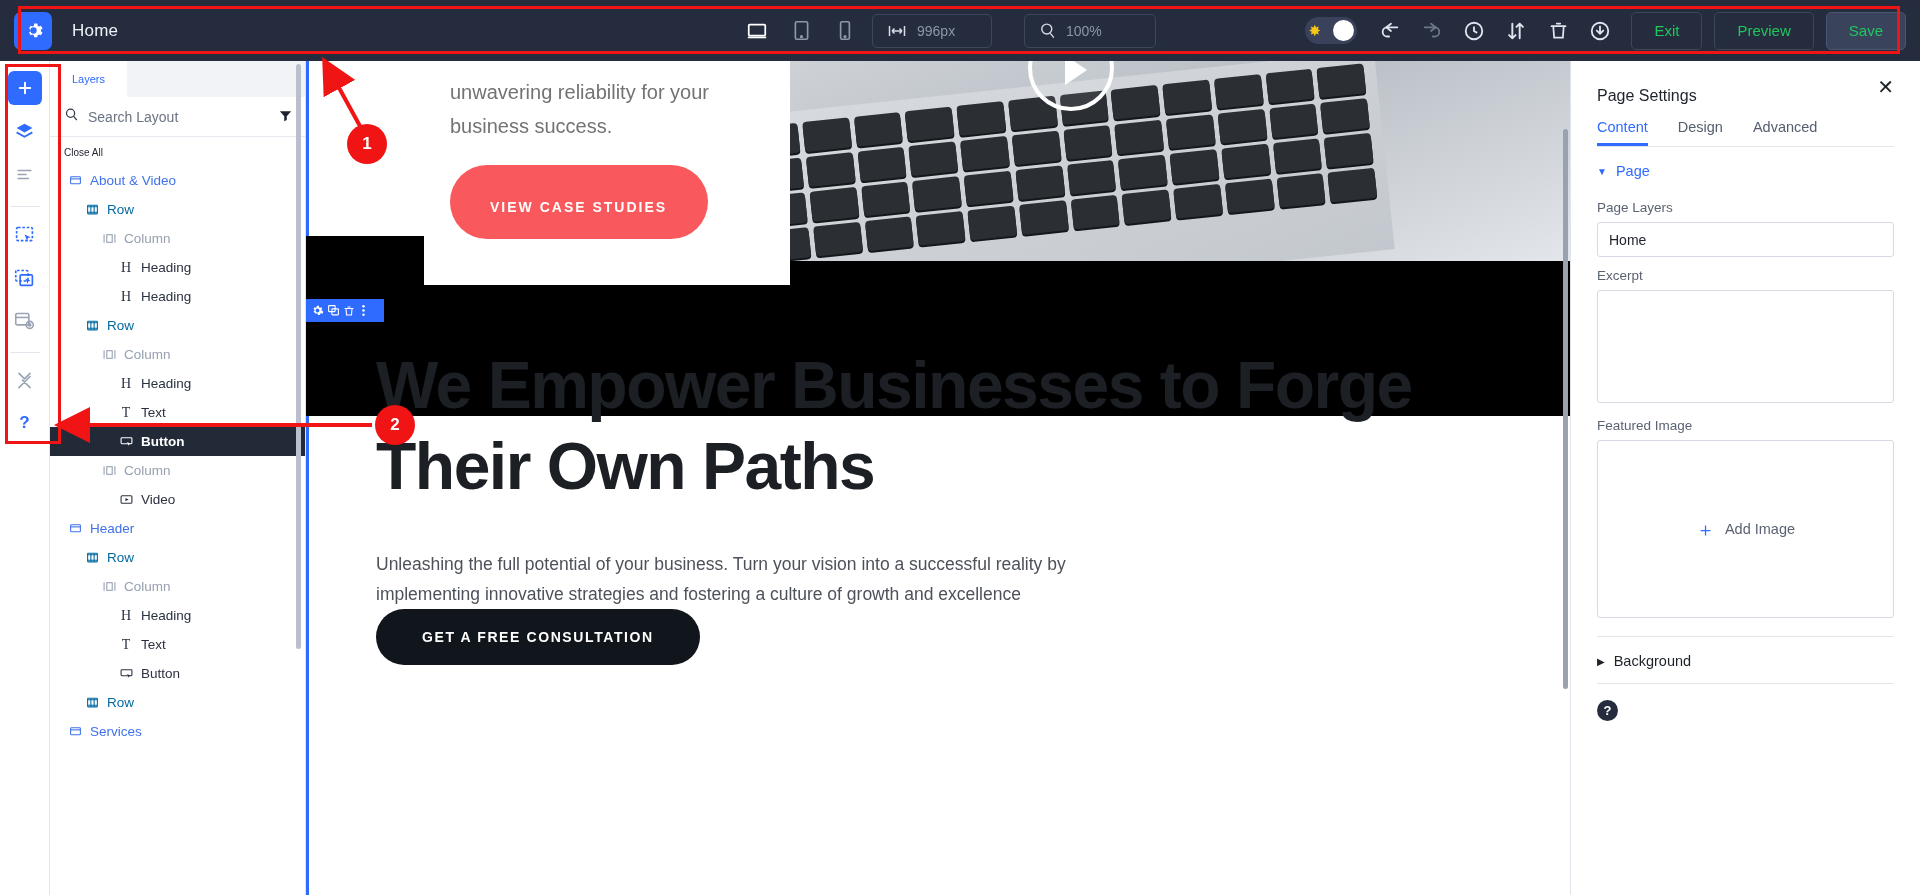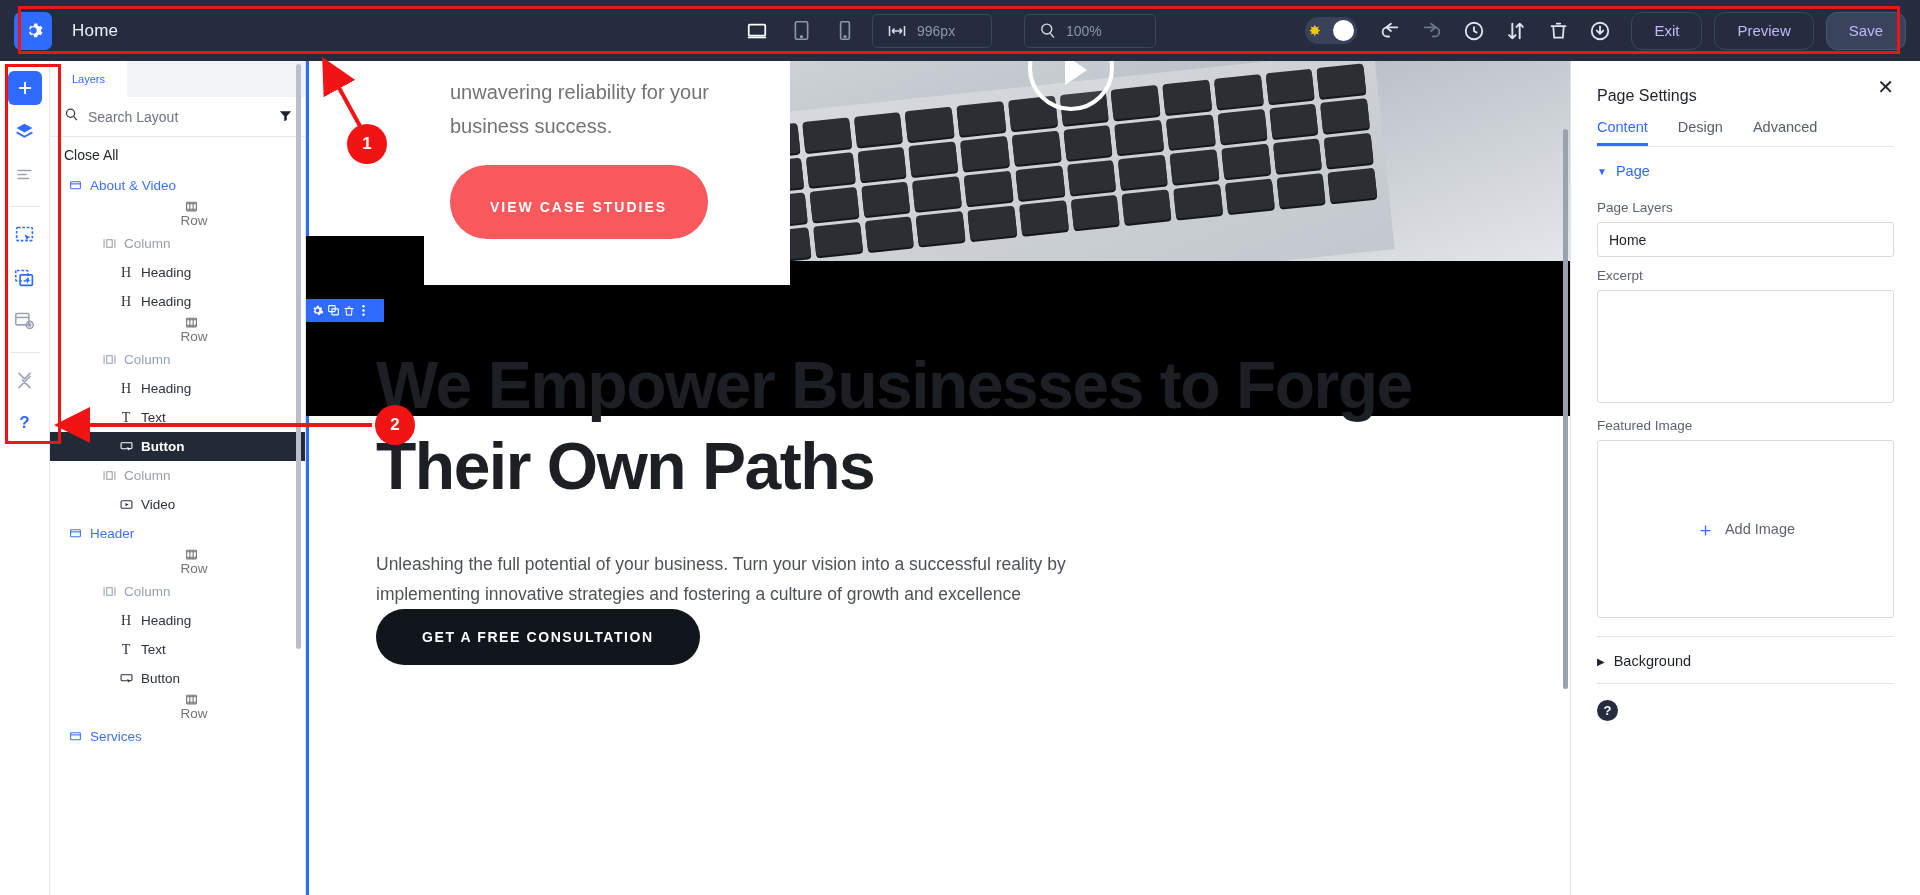--- a/index.html
+++ b/index.html
@@ -49,22 +49,22 @@
   .toggle-sw {
     width: 52px; height: 27px; border-radius: 14px; background: #39425a;
     display: flex; align-items: center; justify-content: space-between;
     padding: 0 3px; margin: 0 10px 0 4px; cursor: pointer; position: relative;
   }
   .toggle-sw .sun { font-size: 15px; color: #f5c518; line-height: 1; }
   .toggle-sw .knob {
     width: 21px; height: 21px; border-radius: 50%; background: #fff;
   }
   .tb-btn {
-    height: 38px; padding: 0 22px; border: 1px solid #3d475c; border-radius: 11px;
-    color: #c4b5fd; font-size: 15px; background: transparent; cursor: pointer;
+    height: 38px; padding: 0 22px; border: 1px solid #3d475c; border-radius: 5px;
+    color: #22c55e; font-size: 15px; background: transparent; cursor: pointer;
     display: flex; align-items: center; margin-left: 8px; font-family: inherit;
   }
   .tb-btn.save { background: #3a4considering; }
   .tb-btn.save { background: #39435c; border-color: #4a5571; }
 
   
   .rail {
     position: absolute; left: 0; top: 61px; width: 50px; height: 834px;
     background: #ffffff; border-right: 1px solid #e3e6ed;
     display: flex; flex-direction: column; align-items: center; padding-top: 10px;
@@ -92,31 +92,31 @@
     height: 40px; border-bottom: 1px solid #e6e9f0; display: flex; align-items: center;
     padding: 0 14px; gap: 9px;
   }
   .lyr-search input {
     border: none; outline: none; font-size: 14px; color: #58606f; flex: 1;
     font-family: inherit; background: transparent;
   }
   .lyr-search input::placeholder { color: #6b7382; }
   .filter-ic { color: #1d2230; cursor: pointer; font-size: 13px; }
   .closeall {
-    font-size: 14px; color: #22272f; padding: 10px 0 8px 14px; cursor: pointer;
+    font-size: 10px; color: #22272f; padding: 10px 0 8px 14px; cursor: pointer;
   }
   .tree { position: relative; }
   .node {
     height: 29px; display: flex; align-items: center; font-size: 13.5px;
     cursor: pointer; white-space: nowrap;
   }
   .node .ic { width: 18px; display: inline-flex; justify-content: center; margin-right: 6px; flex: none; }
   .node.sel { background: #222a38; color: #ffffff; }
   .n-sect { color: #3f72ea; }
-  .n-row  { color: #737373; flex-direction: column; }
+  .n-row  { color: #0369a1; }
   .n-col  { color: #97a0b0; }
   .n-el   { color: #2b3140; }
   .tree-scroll {
     position: absolute; right: 4px; top: 3px; width: 5px; height: 585px;
     background: #b9c0cc; border-radius: 3px;
   }
 
   
   .canvas {
     position: absolute; left: 306px; top: 61px; width: 1264px; height: 834px;

